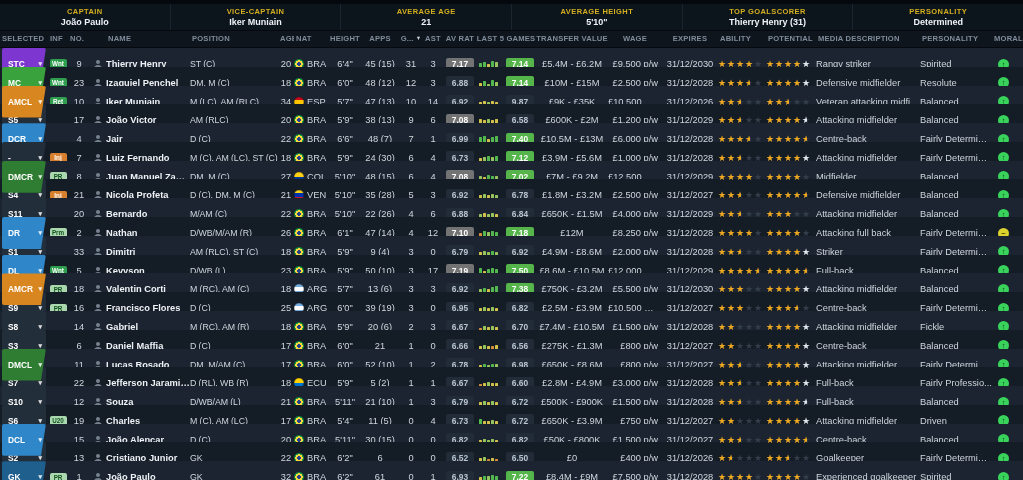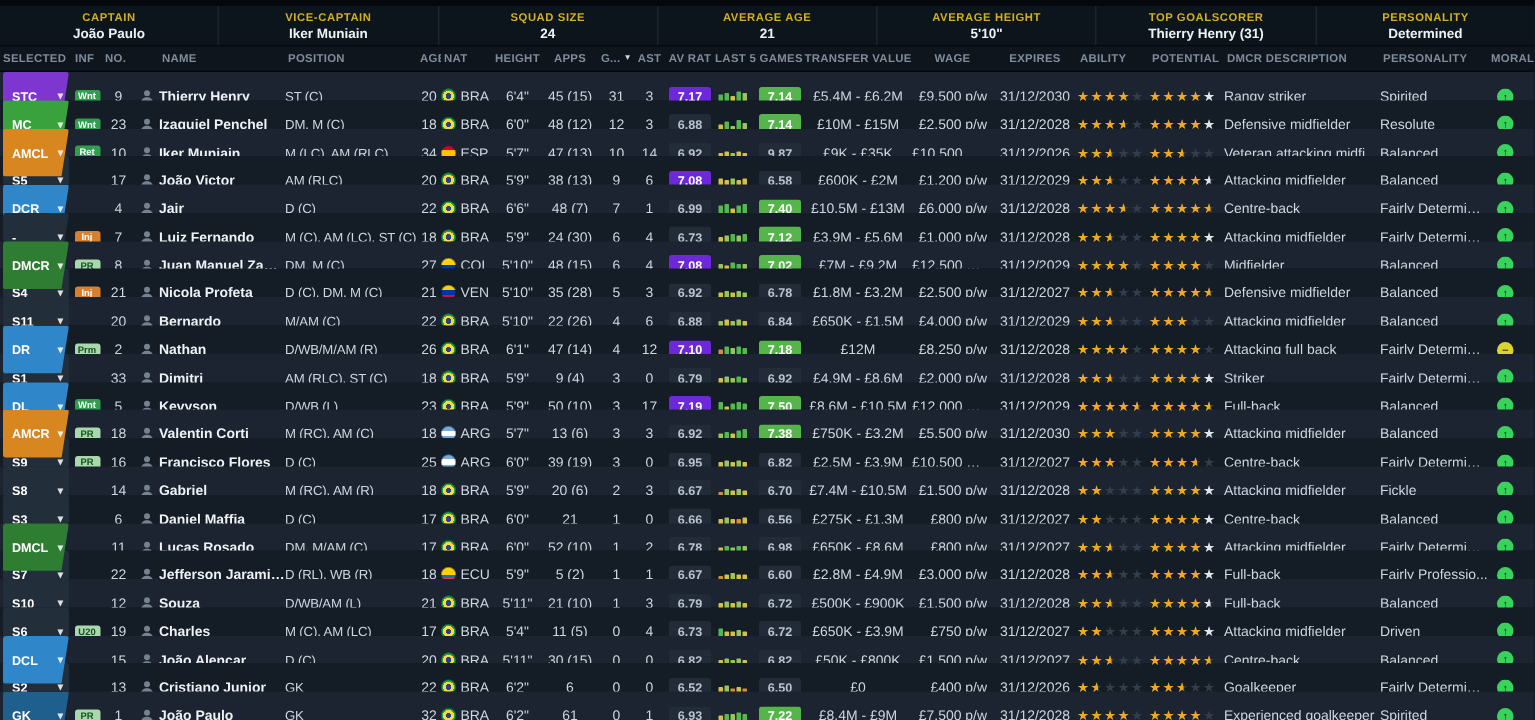--- a/index.html
+++ b/index.html
@@ -44,21 +44,21 @@
   .nat{display:flex;align-items:center;gap:3px}
   .flag{width:10px;height:10px;border-radius:50%;flex:0 0 10px;box-shadow:inset 0 0 0 .5px rgba(0,0,0,.4)}
   .BRA{background:radial-gradient(circle,#27408b 0 1.8px,#ffd83d 1.8px 3.6px,#1ea54c 3.6px)}
   .ESP{background:linear-gradient(180deg,#c60b1e 0 28%,#ffc400 28% 72%,#c60b1e 72%)}
   .COL{background:linear-gradient(180deg,#fcd116 0 50%,#003893 50% 75%,#ce1126 75%)}
   .VEN{background:linear-gradient(180deg,#f7d117 0 33%,#0033ab 33% 67%,#cf142b 67%)}
   .ARG{background:linear-gradient(180deg,#74acdf 0 33%,#ffffff 33% 67%,#74acdf 67%)}
   .ECU{background:linear-gradient(180deg,#ffd100 0 50%,#0072ce 50% 75%,#ef3340 75%)}
   
   .badge{display:inline-block;min-width:22px;padding:1.5px 3px;border-radius:2px;font-size:8.4px;font-weight:bold;text-align:center}
-  .badge.green{background:#6d28d9;color:#fff}
+  .badge.green{background:#737373;color:#fff}
   .badge.bright{background:#55b44a;color:#fff}
   .badge.dark{background:#222c38;color:#b9c3cf}
   
   .bars{display:flex;align-items:flex-end;gap:1px;height:10px;padding-left:3px}
   .bar{width:3px;border-radius:.5px}
   .bg-g{background:#53b84e}.bg-lg{background:#97c45c}.bg-y{background:#d3c04a}.bg-o{background:#d68e3a}
   
   .stars{display:flex}
   .st{position:relative;width:9px;height:10px;font-size:9px;line-height:10px;color:#333e4b;font-style:normal}
   .st i{position:absolute;left:0;top:0;height:100%;width:100%;overflow:hidden;font-style:normal}
@@ -77,24 +77,20 @@
   <div class="topbar" id="topbar">
       <div class="tb-item">
         <div class="tb-label">CAPTAIN</div>
         <div class="tb-value">João Paulo</div>
       </div>
       <div class="tb-item">
         <div class="tb-label">VICE-CAPTAIN</div>
         <div class="tb-value">Iker Muniain</div>
       </div>
       <div class="tb-item">
-        <div class="tb-label">SQUAD SIZE</div>
-        <div class="tb-value">24</div>
-      </div>
-      <div class="tb-item">
         <div class="tb-label">AVERAGE AGE</div>
         <div class="tb-value">21</div>
       </div>
       <div class="tb-item">
         <div class="tb-label">AVERAGE HEIGHT</div>
         <div class="tb-value">5'10"</div>
       </div>
       <div class="tb-item">
         <div class="tb-label">TOP GOALSCORER</div>
         <div class="tb-value">Thierry Henry (31)</div>
@@ -117,21 +113,21 @@
       <div class="hcell hc"><span>APPS</span></div>
       <div class="hcell hc"><span>G...</span><span class="sort">▼</span></div>
       <div class="hcell hc"><span>AST</span></div>
       <div class="hcell hc"><span>AV RAT</span></div>
       <div class="hcell hc" style="grid-column: span 2;"><span>LAST 5 GAMES</span></div>
       <div class="hcell hc"><span>TRANSFER VALUE</span></div>
       <div class="hcell hc"><span>WAGE</span></div>
       <div class="hcell hc"><span>EXPIRES</span></div>
       <div class="hcell"><span>ABILITY</span></div>
       <div class="hcell"><span>POTENTIAL</span></div>
-      <div class="hcell"><span>DMCR DESCRIPTION</span></div>
+      <div class="hcell"><span>MEDIA DESCRIPTION</span></div>
       <div class="hcell"><span>PERSONALITY</span></div>
       <div class="hcell"><span>MORALE</span></div>
     </div>
   <div class="rows" id="rows">
       <div class="row grid">
         <div class="pillwrap">
           <div class="pill stc slant">
             <span>STC</span>
             <span class="chev">▾</span>
           </div>

